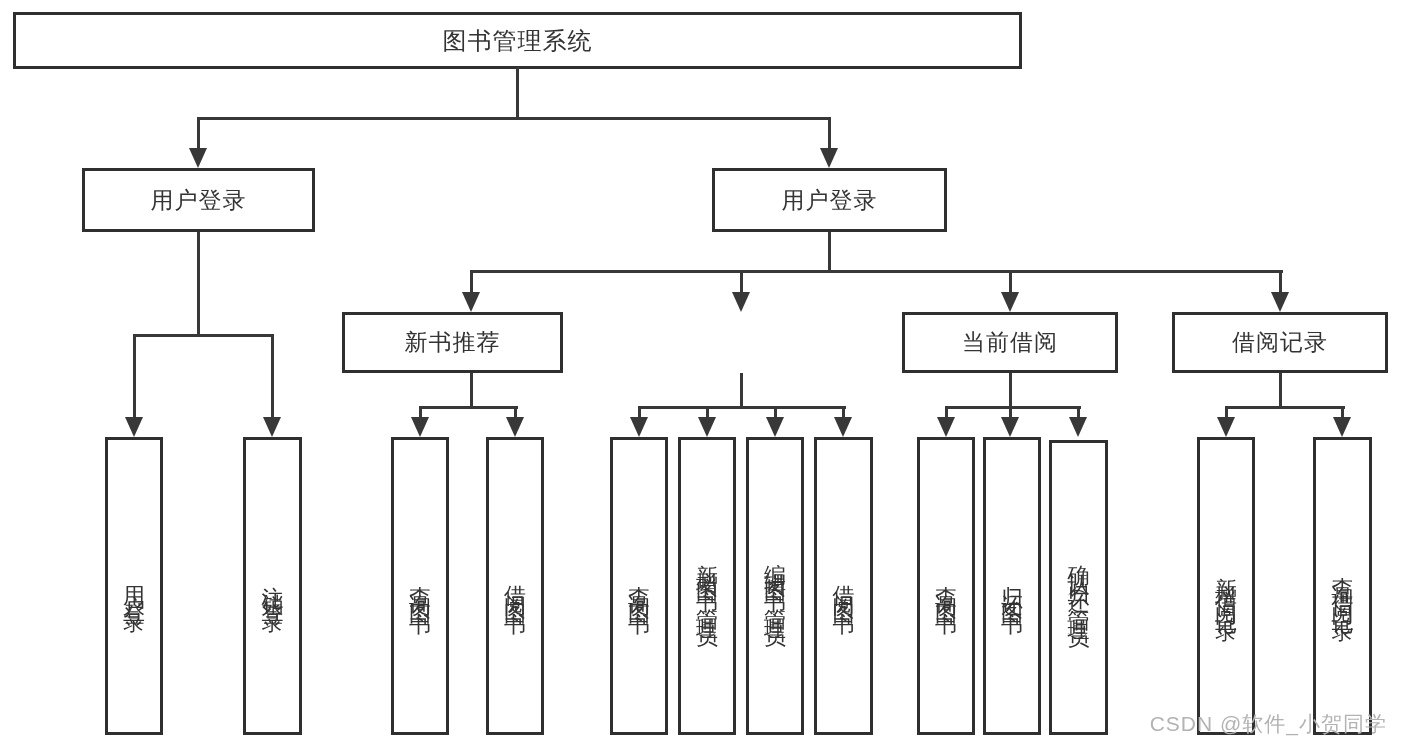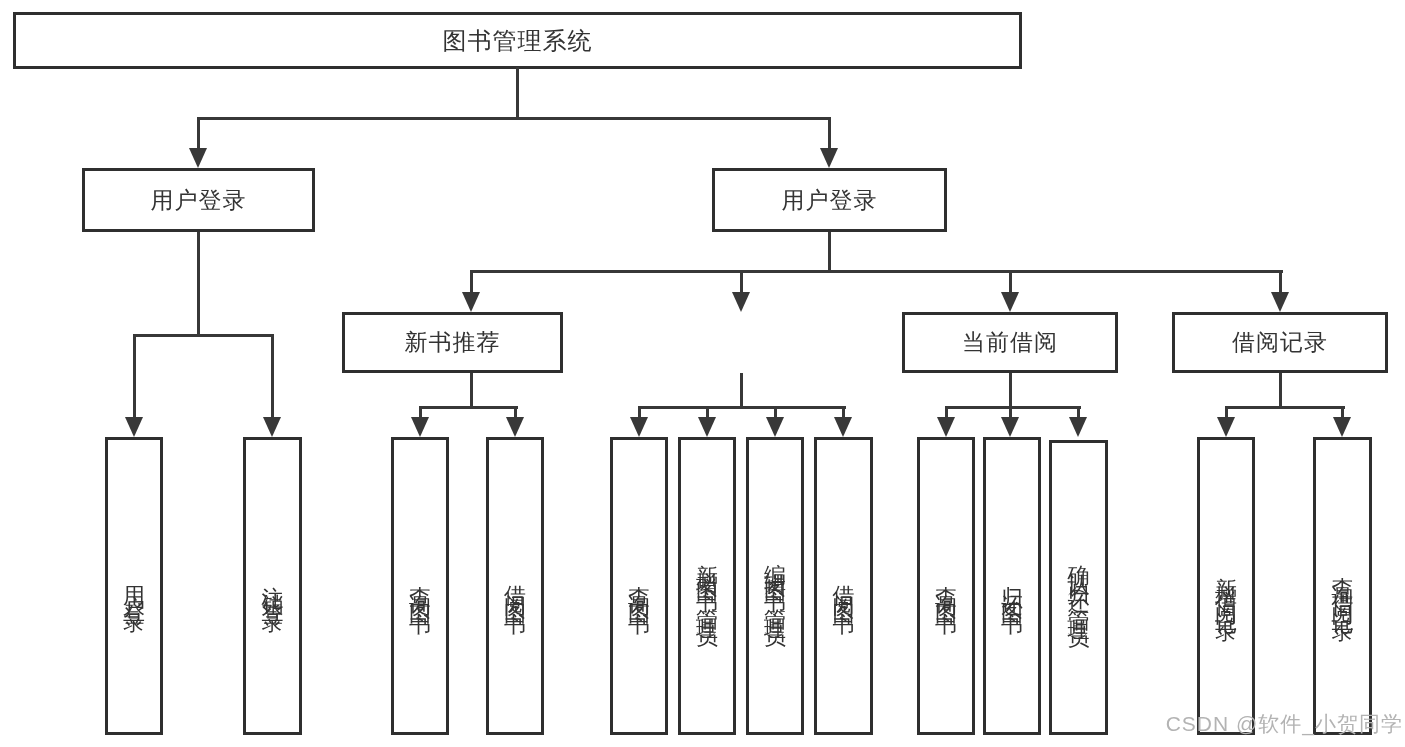--- a/index.html
+++ b/index.html
@@ -42,21 +42,21 @@
   }
   .line{position:absolute;background:var(--line);}
   .arrow{
     position:absolute;width:0;height:0;
     border-left:9px solid transparent;
     border-right:9px solid transparent;
     border-top:20px solid var(--line);
   }
   .watermark{
     position:absolute;
-    right:2px;top:710px;
+    right:18px;top:710px;
     font-size:21px;
     color:var(--wm);
     letter-spacing:1px;
     z-index:9;
     white-space:nowrap;
   }
 </style>
 </head>
 <body>
 

